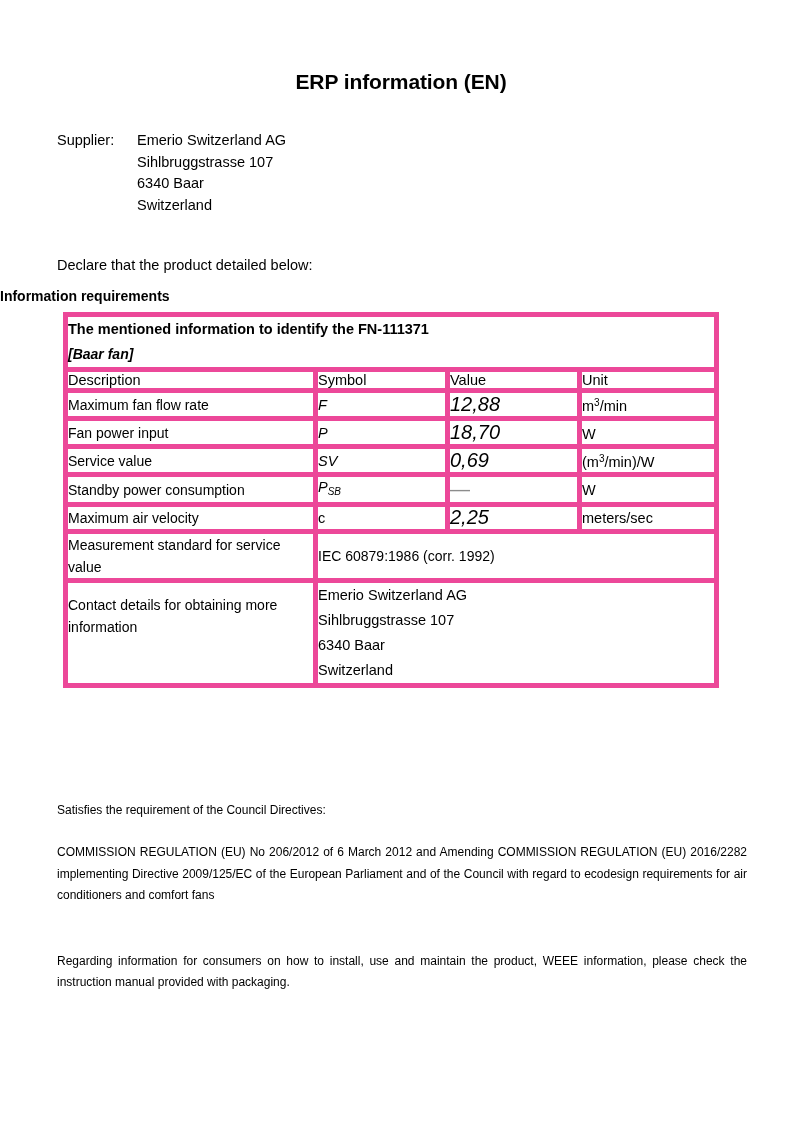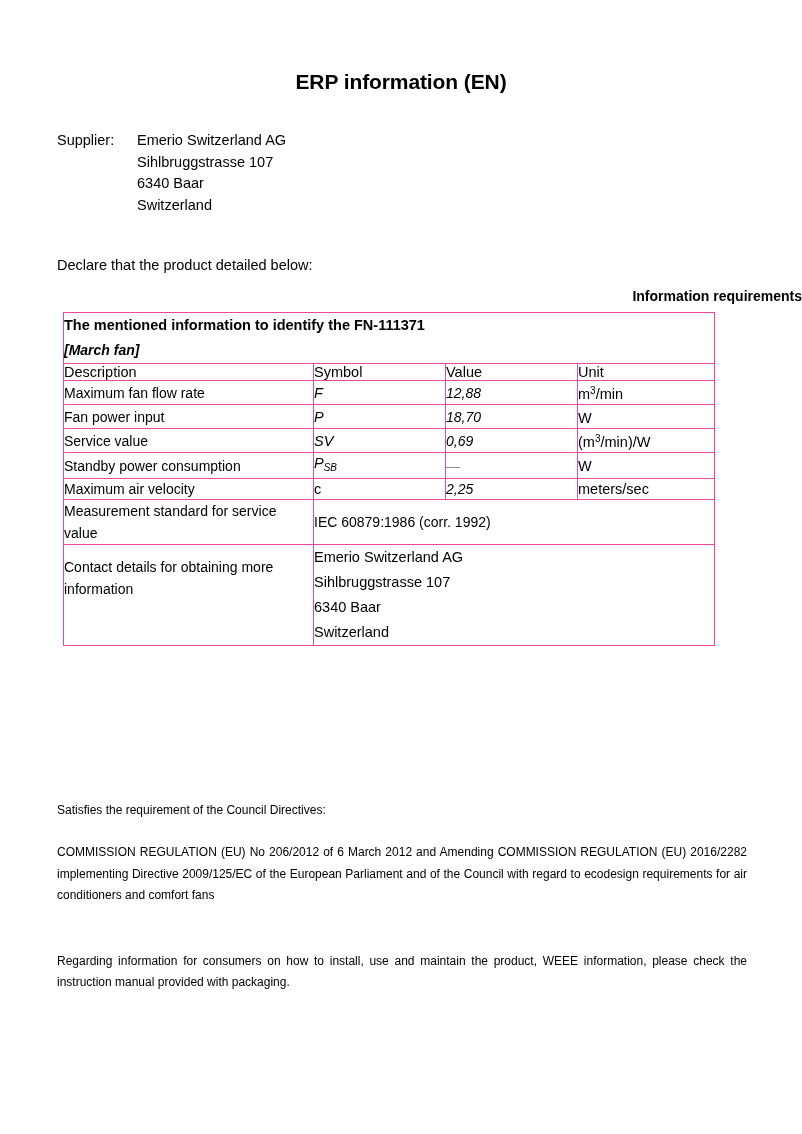--- a/index.html
+++ b/index.html
@@ -62,37 +62,37 @@
     top: 257px;
     font-size: 14.5px;
   }
 
   
   .table-caption {
     position: absolute;
     left: 0;
     top: 288px;
     width: 802px;
-    text-align: right;
+    text-align: left;
     font-size: 14px;
     font-weight: bold;
   }
 
   
   .erp-table {
     position: absolute;
     left: 63px;
     top: 312px;
     width: 651px;
     border-collapse: collapse;
     table-layout: fixed;
     font-size: 14px;
   }
   .erp-table td, .erp-table th {
-    border: 1px solid #ec4899;
+    border: 5px solid #ec4899;
     padding: 0;
     vertical-align: middle;
     font-weight: normal;
     text-align: left;
   }
   .cell-pad {
     padding: 7px 5px 7px 5px;
     line-height: 20px;
   }
 
@@ -132,21 +132,21 @@
     font-style: normal;
     font-size: 14.5px;
   }
   .sym sub, .sym-upright sub {
     font-size: 10px;
     vertical-align: -3px;
     margin-top: 48px;
   }
   .val {
     font-style: italic;
-    font-size: 14px;
+    font-size: 20px;
   }
   .dash {
     color: #8c8c8c;
     font-style: normal;
   }
   .unit { font-size: 14.5px; }
   sup { font-size: 10px; vertical-align: 5px; }
 
   .merged-text {
     padding: 9px 5px 9px 8px;
@@ -212,21 +212,21 @@
     <colgroup>
       <col style="width:250px">
       <col style="width:132px">
       <col style="width:132px">
       <col style="width:137px">
     </colgroup>
     <tbody>
       <tr>
         <td colspan="4" class="row-title-cell hv-top hv-left hv-right">
           <div class="row-title-main">The mentioned information to identify the FN-111371</div>
-          <div class="row-title-sub">[March fan]</div>
+          <div class="row-title-sub">[Baar fan]</div>
         </td>
       </tr>
       <tr>
         <td class="col-head hv-left lt-top hv-bottom">Description</td>
         <td class="col-head hv-left lt-top hv-bottom">Symbol</td>
         <td class="col-head hv-left lt-top hv-bottom">Value</td>
         <td class="col-head hv-left hv-right lt-top hv-bottom">Unit</td>
       </tr>
 
       <tr>

